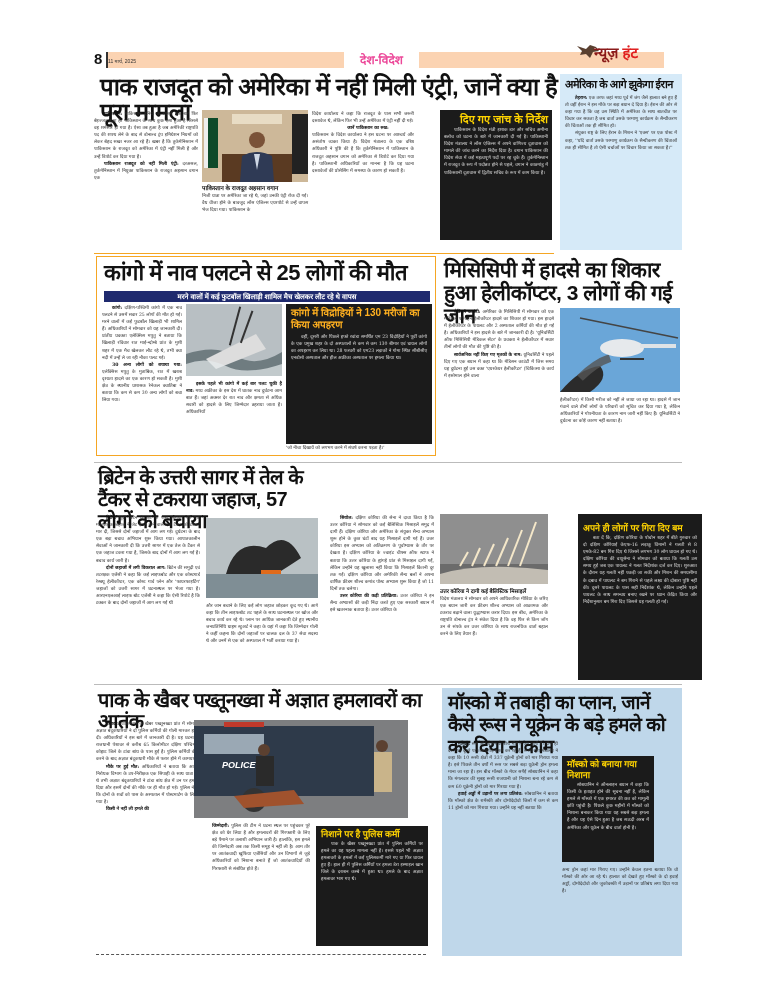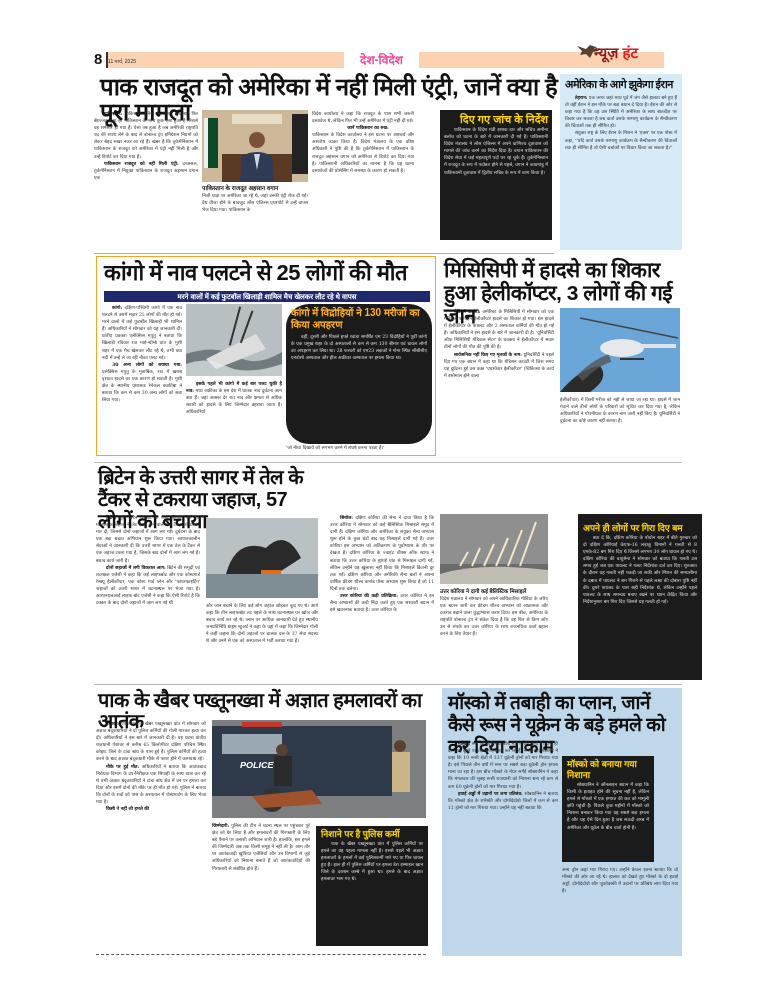--- a/index.html
+++ b/index.html
@@ -109,21 +109,21 @@
       <path d="M20 55 L70 30 L80 45 L30 65 Z" fill="#ddd"></path>
       <rect x="48" y="2" width="2" height="40" fill="#333" transform="rotate(15 49 22)"></rect>
       <rect x="60" y="6" width="2" height="34" fill="#333" transform="rotate(20 61 22)"></rect>
       <path d="M0 60 Q20 52 40 62 T96 60 L96 72 L0 72 Z" fill="#e6ebec" opacity=".7"></path>
     </svg>
   </div>
   <div class="abs body-text" style="left:92px;top:340px;width:96px;height:74px;overflow:hidden;">
     <p class="p"><b>इसके पहले भी कांगो में कई बार पलट चुकी है नाव:</b> <span>मध्य अफ्रीका के इस देश में घातक नाव दुर्घटना आम बात हैं। जहां अक्सर देर रात नाव और क्षमता से अधिक सवारी को हादसे के लिए जिम्मेदार ठहराया जाता है। अधिकारियों</span></p>
   </div>
 
-  <div class="abs dark" style="left:192px;top:264px;width:146px;height:140px;padding:3px 5px;border-radius:23px;">
+  <div class="abs dark" style="left:192px;top:264px;width:146px;height:140px;padding:3px 5px;">
     <div class="sans" style="font-size:10px;font-weight:bold;color:#ffb020;line-height:12px;">कांगो में विद्रोहियों ने 130 मरीजों का किया अपहरण</div>
     <div class="body-text p" style="color:#ddd;margin-top:2px;">वहीं, दूसरी और पिछले हफ्ते रवांडा समर्थित एम 23 विद्रोहियों ने पूर्वी कांगो के एक प्रमुख शहर के दो अस्पतालों से कम से कम 130 बीमार एवं घायल लोगों का अपहरण कर लिया था। 28 फरवरी को एम23 लड़ाकों ने गोमा स्थित सीबीसीए एनडोसो अस्पताल और हील अफ्रीका अस्पताल पर हमला किया था।</div>
   </div>
   <div class="abs body-text" style="left:192px;top:404px;width:146px;">'जो नीचा दिखायें को लगभग करने में संघर्ष करना पड़ता है।'</div>
 
   <div class="abs hd" style="left:350px;top:218px;width:238px;font-size:21px;line-height:23px;">मिसिसिपी में हादसे का शिकार हुआ हेलीकॉप्टर, 3 लोगों की गई जान</div>
   <div class="abs body-text" style="left:350px;top:268px;width:110px;height:150px;overflow:hidden;">
     <p class="p"><b>मेडिसन काउंटी:</b> <span>अमेरिका के मिसिसिपी में सोमवार को एक मेडिकल परिवहन हेलीकॉप्टर हादसे का शिकार हो गया। इस हादसे में हेलीकॉप्टर के पायलट और 2 अस्पताल कर्मियों की मौत हो गई है। अधिकारियों ने इस हादसे के बारे में जानकारी दी है। 'यूनिवर्सिटी ऑफ मिसिसिपी मेडिकल सेंटर' के प्रवक्ता ने हेलीकॉप्टर में सवार तीनों लोगों की मौत की पुष्टि की है।</span></p>
     <p class="p"><b>सार्वजनिक नहीं किए गए मृतकों के नाम:</b> <span>यूनिवर्सिटी ने पहले दिए गए एक बयान में कहा था कि मेडिसन काउंटी में जिस समय यह दुर्घटना हुई उस वक्त 'एयरकेयर हेलीकॉप्टर' (चिकित्सा के कार्य में इस्तेमाल होने वाला</span></p>
   </div>
@@ -186,21 +186,21 @@
   </div>
 
   <div class="abs rule" style="left:0;top:644px;width:588px;background:#bbb;"></div>
 
   <div class="abs hd" style="left:4px;top:650px;width:330px;font-size:20px;">पाक के खैबर पख्तूनख्वा में अज्ञात हमलावरों का आतंक</div>
   <div class="abs body-text" style="left:2px;top:680px;width:110px;height:230px;overflow:hidden;">
     <p class="p"><b>पेशावर:</b> <span>पाकिस्तान के खैबर पख्तूनख्वा प्रांत में सोमवार को अज्ञात बंदूकधारियों ने दो पुलिस कर्मियों की गोली मारकर हत्या कर दी। अधिकारियों ने इस बारे में जानकारी दी है। यह घटना प्रांतीय राजधानी पेशावर से करीब 65 किलोमीटर दक्षिण पश्चिम स्थित कोहाट जिले के टांडा बांध के पास हुई है। पुलिस कर्मियों की हत्या करने के बाद अज्ञात बंदूकधारी मौके से फरार होने में कामयाब रहे।</span></p>
     <p class="p"><b>मौके पर हुई मौत:</b> <span>अधिकारियों ने बताया कि आतंकवाद निरोधक विभाग के उप-निरीक्षक एक सिपाही के साथ यात्रा कर रहे थे तभी अज्ञात बंदूकधारियों ने टांडा बांध क्षेत्र में उन पर हमला कर दिया और इसमें दोनों की मौके पर ही मौत हो गई। पुलिस ने बताया कि दोनों के शवों को पास के अस्पताल में पोस्टमार्टम के लिए भेजा गया है।</span></p>
     <p class="p"><b>किसी ने नहीं ली हमले की</b></p>
   </div>
-  <div class="abs photo" style="left:118px;top:680px;width:214px;height:120px;">
+  <div class="abs photo" style="left:100px;top:680px;width:214px;height:120px;">
     <svg width="214" height="98" viewBox="0 0 214 98">
       <rect width="214" height="98" fill="#7d7e80"></rect>
       <rect x="0" y="6" width="180" height="70" fill="#2e3a4a"></rect>
       <rect x="10" y="14" width="60" height="20" fill="#9aa8b4"></rect>
       <rect x="30" y="2" width="40" height="5" fill="#c0392b"></rect>
       <circle cx="70" cy="30" r="6" fill="#5b4030"></circle>
       <rect x="62" y="36" width="18" height="30" fill="#2a2a2a"></rect>
       <circle cx="188" cy="26" r="6" fill="#5b4030"></circle>
       <rect x="180" y="32" width="18" height="40" fill="#c9b48a"></rect>
       <circle cx="60" cy="80" r="12" fill="#333"></circle>

